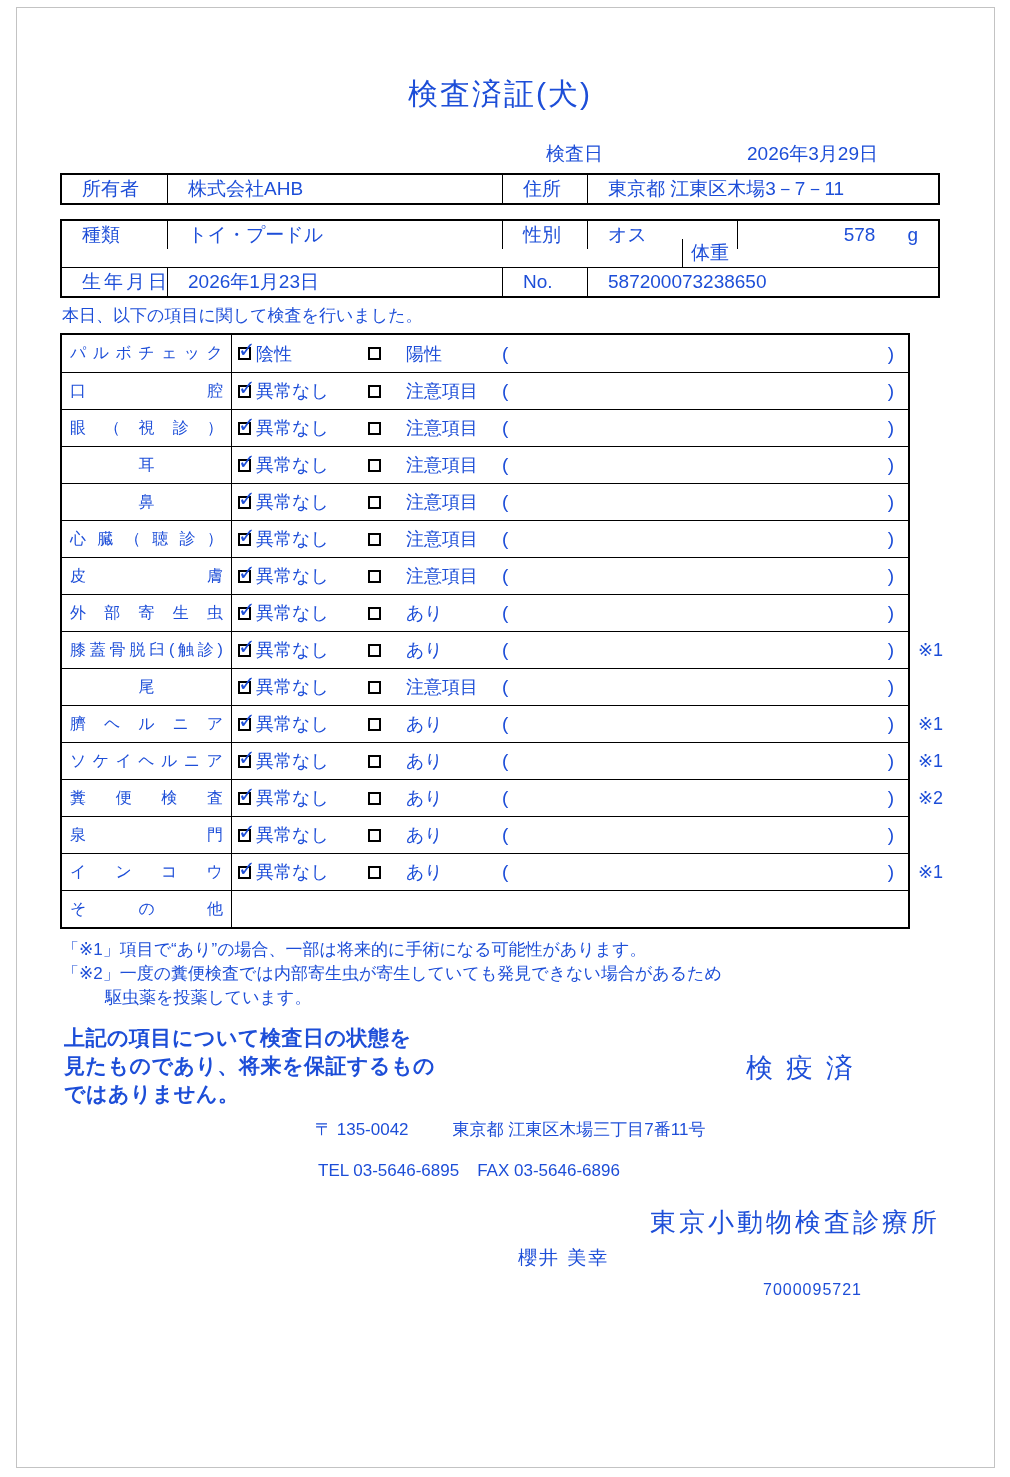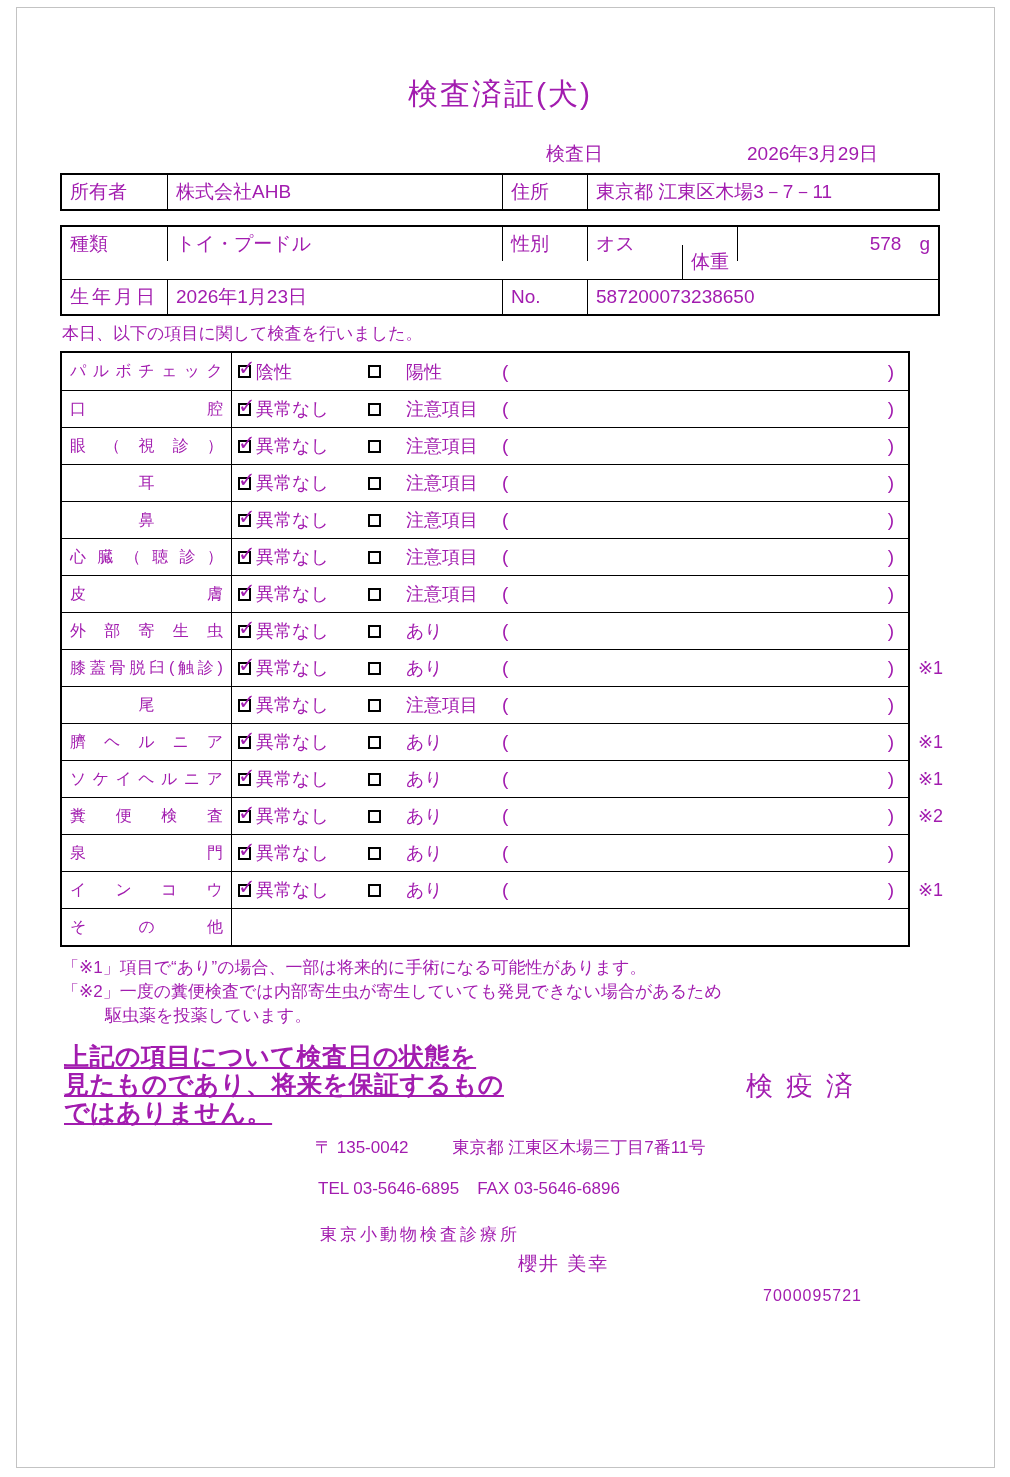--- a/index.html
+++ b/index.html
@@ -1,50 +1,50 @@
 <!DOCTYPE html>
 <html><head>
 <meta charset="utf-8">
 <style>
   * { margin:0; padding:0; box-sizing:border-box; }
   html,body { background:#e9e9e9; }
   .page {
     width:1010px; height:1477px; background:#ffffff; position:relative;
-    font-family:"Liberation Sans","DejaVu Sans",sans-serif; color:#a21caf;
+    font-family:"Liberation Sans","DejaVu Sans",sans-serif; color:#1d4ed8;
     overflow:hidden; margin:0 auto;
   }
   .scan-frame {
     position:absolute; left:16px; top:7px; right:15px; bottom:9px;
     border:1px solid #c3c3c3; pointer-events:none;
   }
   .content { position:relative; margin-left:60px; width:880px; padding-top:74px; }
 
   .title { text-align:center; font-size:30px; letter-spacing:2px; }
 
   .date-row { position:relative; height:26px; margin-top:26px; font-size:19px; }
   .date-label { position:absolute; left:486px; }
   .date-value { position:absolute; left:687px; }
 
   .kv { display:grid; border:2px solid #000; font-size:19px; margin-top:6px; }
   .owner { grid-template-columns:105px 335px 85px 1fr; }
-  .kv .cell, .animal .cell { display:flex; align-items:center; height:34px; padding:0 8px; overflow:hidden; white-space:nowrap; }
+  .kv .cell, .animal .cell { display:flex; align-items:center; height:28px; padding:0 20px; overflow:hidden; white-space:nowrap; }
   .kv .cell + .cell { border-left:1.5px solid #000; }
 
   .animal { border:2px solid #000; font-size:19px; margin-top:14px; }
   .animal .row { display:grid; }
   .animal .r1 { grid-template-columns:105px 335px 85px 95px 55px 1fr; }
   .animal .r2 { grid-template-columns:105px 335px 85px 1fr; border-top:1.5px solid #000; }
   .animal .row .cell + .cell { border-left:1.5px solid #000; }
 
   .owner-label { padding-left:14px; }
   .address-label { padding-left:12px; }
   .breed-label { padding-left:18px; }
   .sex-label { padding-left:6px;font-family:Liberation Serif, serif; }
   .weight-label { justify-content:center; padding:0 2px;margin-top:18px; }
-  .weight-val { justify-content:flex-end; padding-right:36px; gap:18px; }
+  .weight-val { justify-content:flex-end; padding-right:36px; gap:32px; }
   .birth-label { padding-left:5px; letter-spacing:3px; }
   .no-label { padding-left:16px; }
 
   .intro { margin-top:6px; font-size:17px; padding-left:2px; }
 
   .insp-table { margin-top:6px; border:2px solid #000; width:850px; }
   .irow { display:grid; grid-template-columns:170px 1fr; height:37px; position:relative; }
   .irow + .irow { border-top:1px solid #000; }
   .icell { border-right:1px solid #000; display:flex; align-items:center; padding:0 8px; font-size:16px; white-space:nowrap; }
   .icell.justify { justify-content:space-between; }
@@ -57,26 +57,26 @@
   .po { left:270px; }
   .pc { right:14px; }
   .rownote { position:absolute; left:calc(100% + 10px); top:50%; transform:translateY(-50%); font-size:18px; white-space:nowrap; }
   .cb { display:inline-block; position:relative; width:13px; height:13px; border:2px solid #000; margin-right:5px; flex:none; }
   .cb .tick { position:absolute; left:-2px; bottom:-3px; font-size:21px; font-weight:bold; line-height:1; font-family:"DejaVu Sans",sans-serif; }
 
   .notes { margin-top:9px; font-size:17px; line-height:24px; padding-left:2px; }
   .note2-cont { padding-left:43px; }
 
   .statement-row { display:flex; align-items:flex-start; margin-top:14px; }
-  .statement { font-weight:bold; font-size:25px; line-height:28px; letter-spacing:0.5px; padding-left:4px;text-decoration:underline; }
+  .statement { font-weight:bold; font-size:21px; line-height:28px; letter-spacing:0.5px; padding-left:4px; }
   .stamp { margin-left:auto; margin-right:74px; margin-top:26px; font-size:27px; letter-spacing:13px; white-space:nowrap; }
 
   .addr-line { margin-top:10px; margin-left:255px; font-size:17px; display:flex; gap:44px; white-space:nowrap; }
   .tel-line { margin-top:20px; margin-left:258px; font-size:17px; display:flex; gap:18px; white-space:nowrap; }
-  .clinic { margin-top:24px; margin-left:260px; font-size:17px; letter-spacing:3px; }
+  .clinic { margin-top:24px; margin-left:260px; font-size:26px; letter-spacing:3px;text-align:right; }
   .vet { margin-top:5px; margin-left:458px; font-size:19px; letter-spacing:2px; }
   .serial { margin-top:10px; margin-left:703px; font-size:16px; letter-spacing:1px; }
 </style>
 </head>
 <body>
 
 <div class="page">
   <div class="scan-frame"></div>
   <div class="content">
 

